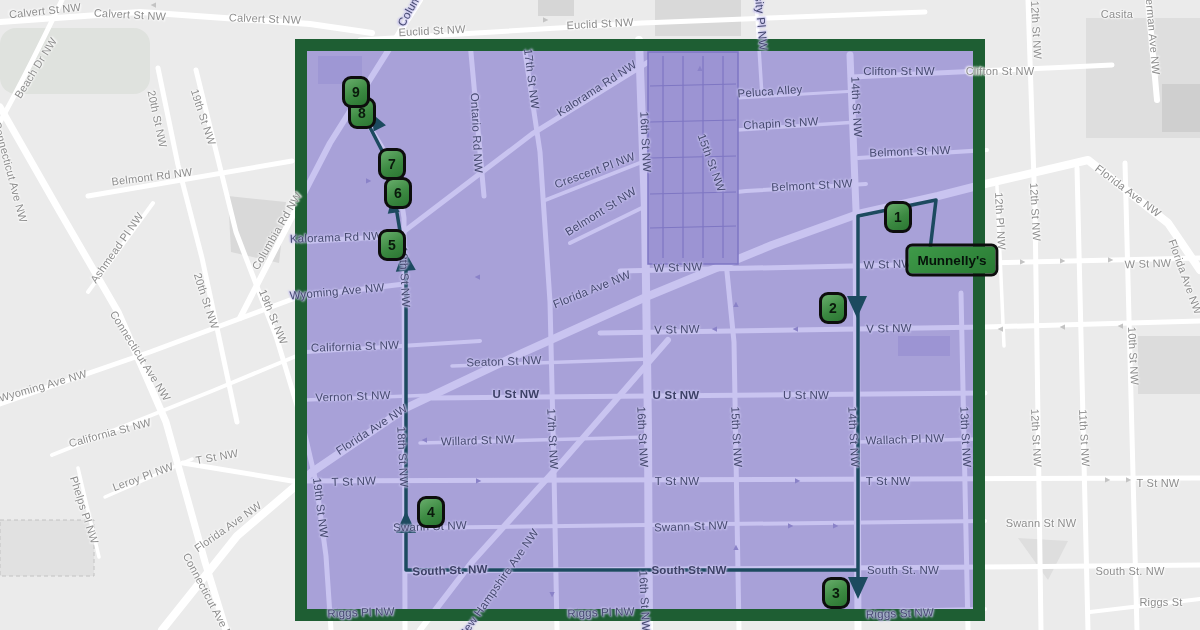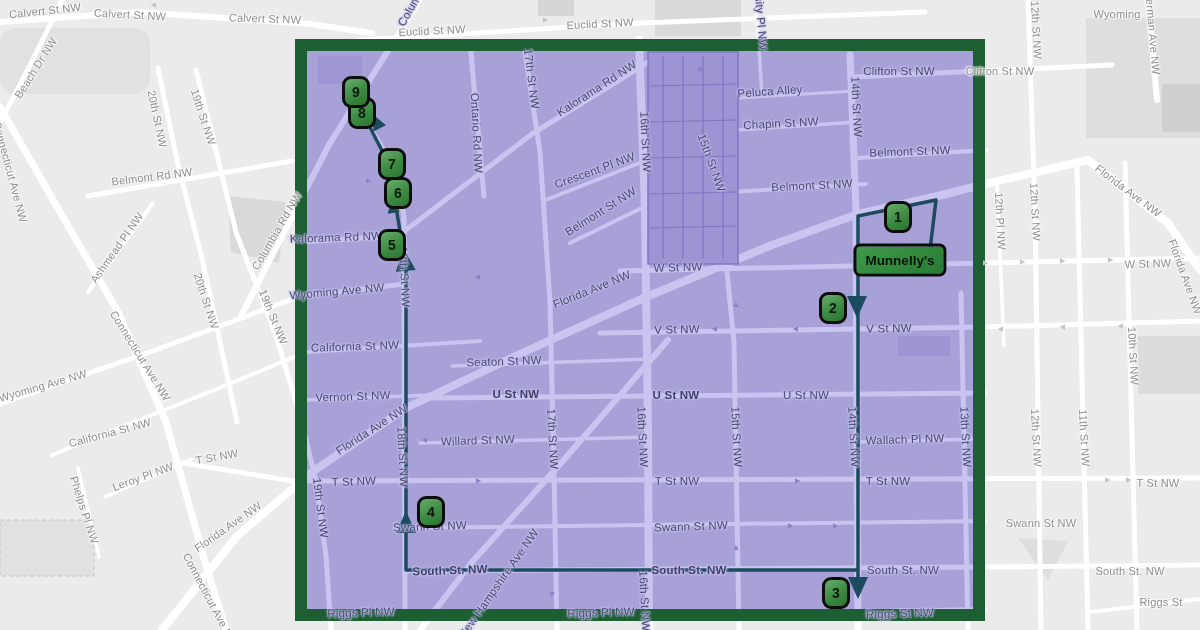--- a/index.html
+++ b/index.html
@@ -148,21 +148,21 @@
       <div class="lbl out" style="left: 206px; top: 301px; --r: 72deg;">20th St NW</div>
       <div class="lbl out" style="left: 273px; top: 317px; --r: 68deg;">19th St NW</div>
       <div class="lbl out" style="left: 140px; top: 356px; --r: 58deg;">Connecticut Ave NW</div>
       <div class="lbl out" style="left: 43px; top: 386px; --r: -16deg;">Wyoming Ave NW</div>
       <div class="lbl out" style="left: 110px; top: 433px; --r: -15deg;">California St NW</div>
       <div class="lbl out" style="left: 143px; top: 477px; --r: -20deg;">Leroy Pl NW</div>
       <div class="lbl out" style="left: 84px; top: 510px; --r: 72deg;">Phelps Pl NW</div>
       <div class="lbl out" style="left: 217px; top: 457px; --r: -10deg;">T St NW</div>
       <div class="lbl out" style="left: 228px; top: 527px; --r: -35deg;">Florida Ave NW</div>
       <div class="lbl out" style="left: 210px; top: 600px; --r: 62deg;">Connecticut Ave NW</div>
-      <div class="lbl out" style="left: 1117px; top: 14px; --r: 0deg;">Wyoming</div>
+      <div class="lbl out" style="left: 1117px; top: 14px; --r: 0deg;">Casita</div>
       <div class="lbl out" style="left: 1036px; top: 30px; --r: 87deg;">12th St NW</div>
       <div class="lbl out" style="left: 1152px; top: 30px; --r: 85deg;">Sherman Ave NW</div>
       <div class="lbl out" style="left: 1000px; top: 71px; --r: 0deg;">Clifton St NW</div>
       <div class="lbl out" style="left: 1128px; top: 191px; --r: 37deg;">Florida Ave NW</div>
       <div class="lbl out" style="left: 1185px; top: 277px; --r: 70deg;">Florida Ave NW</div>
       <div class="lbl out" style="left: 1000px; top: 221px; --r: 87deg;">12th Pl NW</div>
       <div class="lbl out" style="left: 1035px; top: 212px; --r: 87deg;">12th St NW</div>
       <div class="lbl out" style="left: 1148px; top: 264px; --r: -2deg;">W St NW</div>
       <div class="lbl out" style="left: 1133px; top: 356px; --r: 87deg;">10th St NW</div>
       <div class="lbl out" style="left: 1036px; top: 438px; --r: 87deg;">12th St NW</div>
@@ -245,21 +245,21 @@
       <div class="arrow out" style="left: 1062px; top: 261px; --r: 90deg;">▲</div>
       <div class="arrow out" style="left: 1110px; top: 260px; --r: 90deg;">▲</div>
       <div class="arrow out" style="left: 1000px; top: 329px; --r: -90deg;">▲</div>
       <div class="arrow out" style="left: 1062px; top: 327px; --r: -90deg;">▲</div>
       <div class="arrow out" style="left: 1120px; top: 326px; --r: -90deg;">▲</div>
       <div class="arrow out" style="left: 1107px; top: 480px; --r: 90deg;">▲</div>
       <div class="arrow out" style="left: 1128px; top: 480px; --r: 90deg;">▲</div>
     </div>
 
   <div id="marker-layer">
-    <div class="poi" style="left: 900px; top: 260px;">Munnelly's</div>
+    <div class="poi" style="left: 952px; top: 260px;">Munnelly's</div>
   <div class="marker" style="left: 898px; top: 217px;">1</div>
       <div class="marker" style="left: 833px; top: 308px;">2</div>
       <div class="marker" style="left: 836px; top: 593px;">3</div>
       <div class="marker" style="left: 431px; top: 512px;">4</div>
       <div class="marker" style="left: 392px; top: 245px;">5</div>
       <div class="marker" style="left: 398px; top: 193px;">6</div>
       <div class="marker" style="left: 392px; top: 164px;">7</div>
       <div class="marker" style="left: 362px; top: 113px;">8</div>
       <div class="marker" style="left: 356px; top: 92px;">9</div>
     </div>

